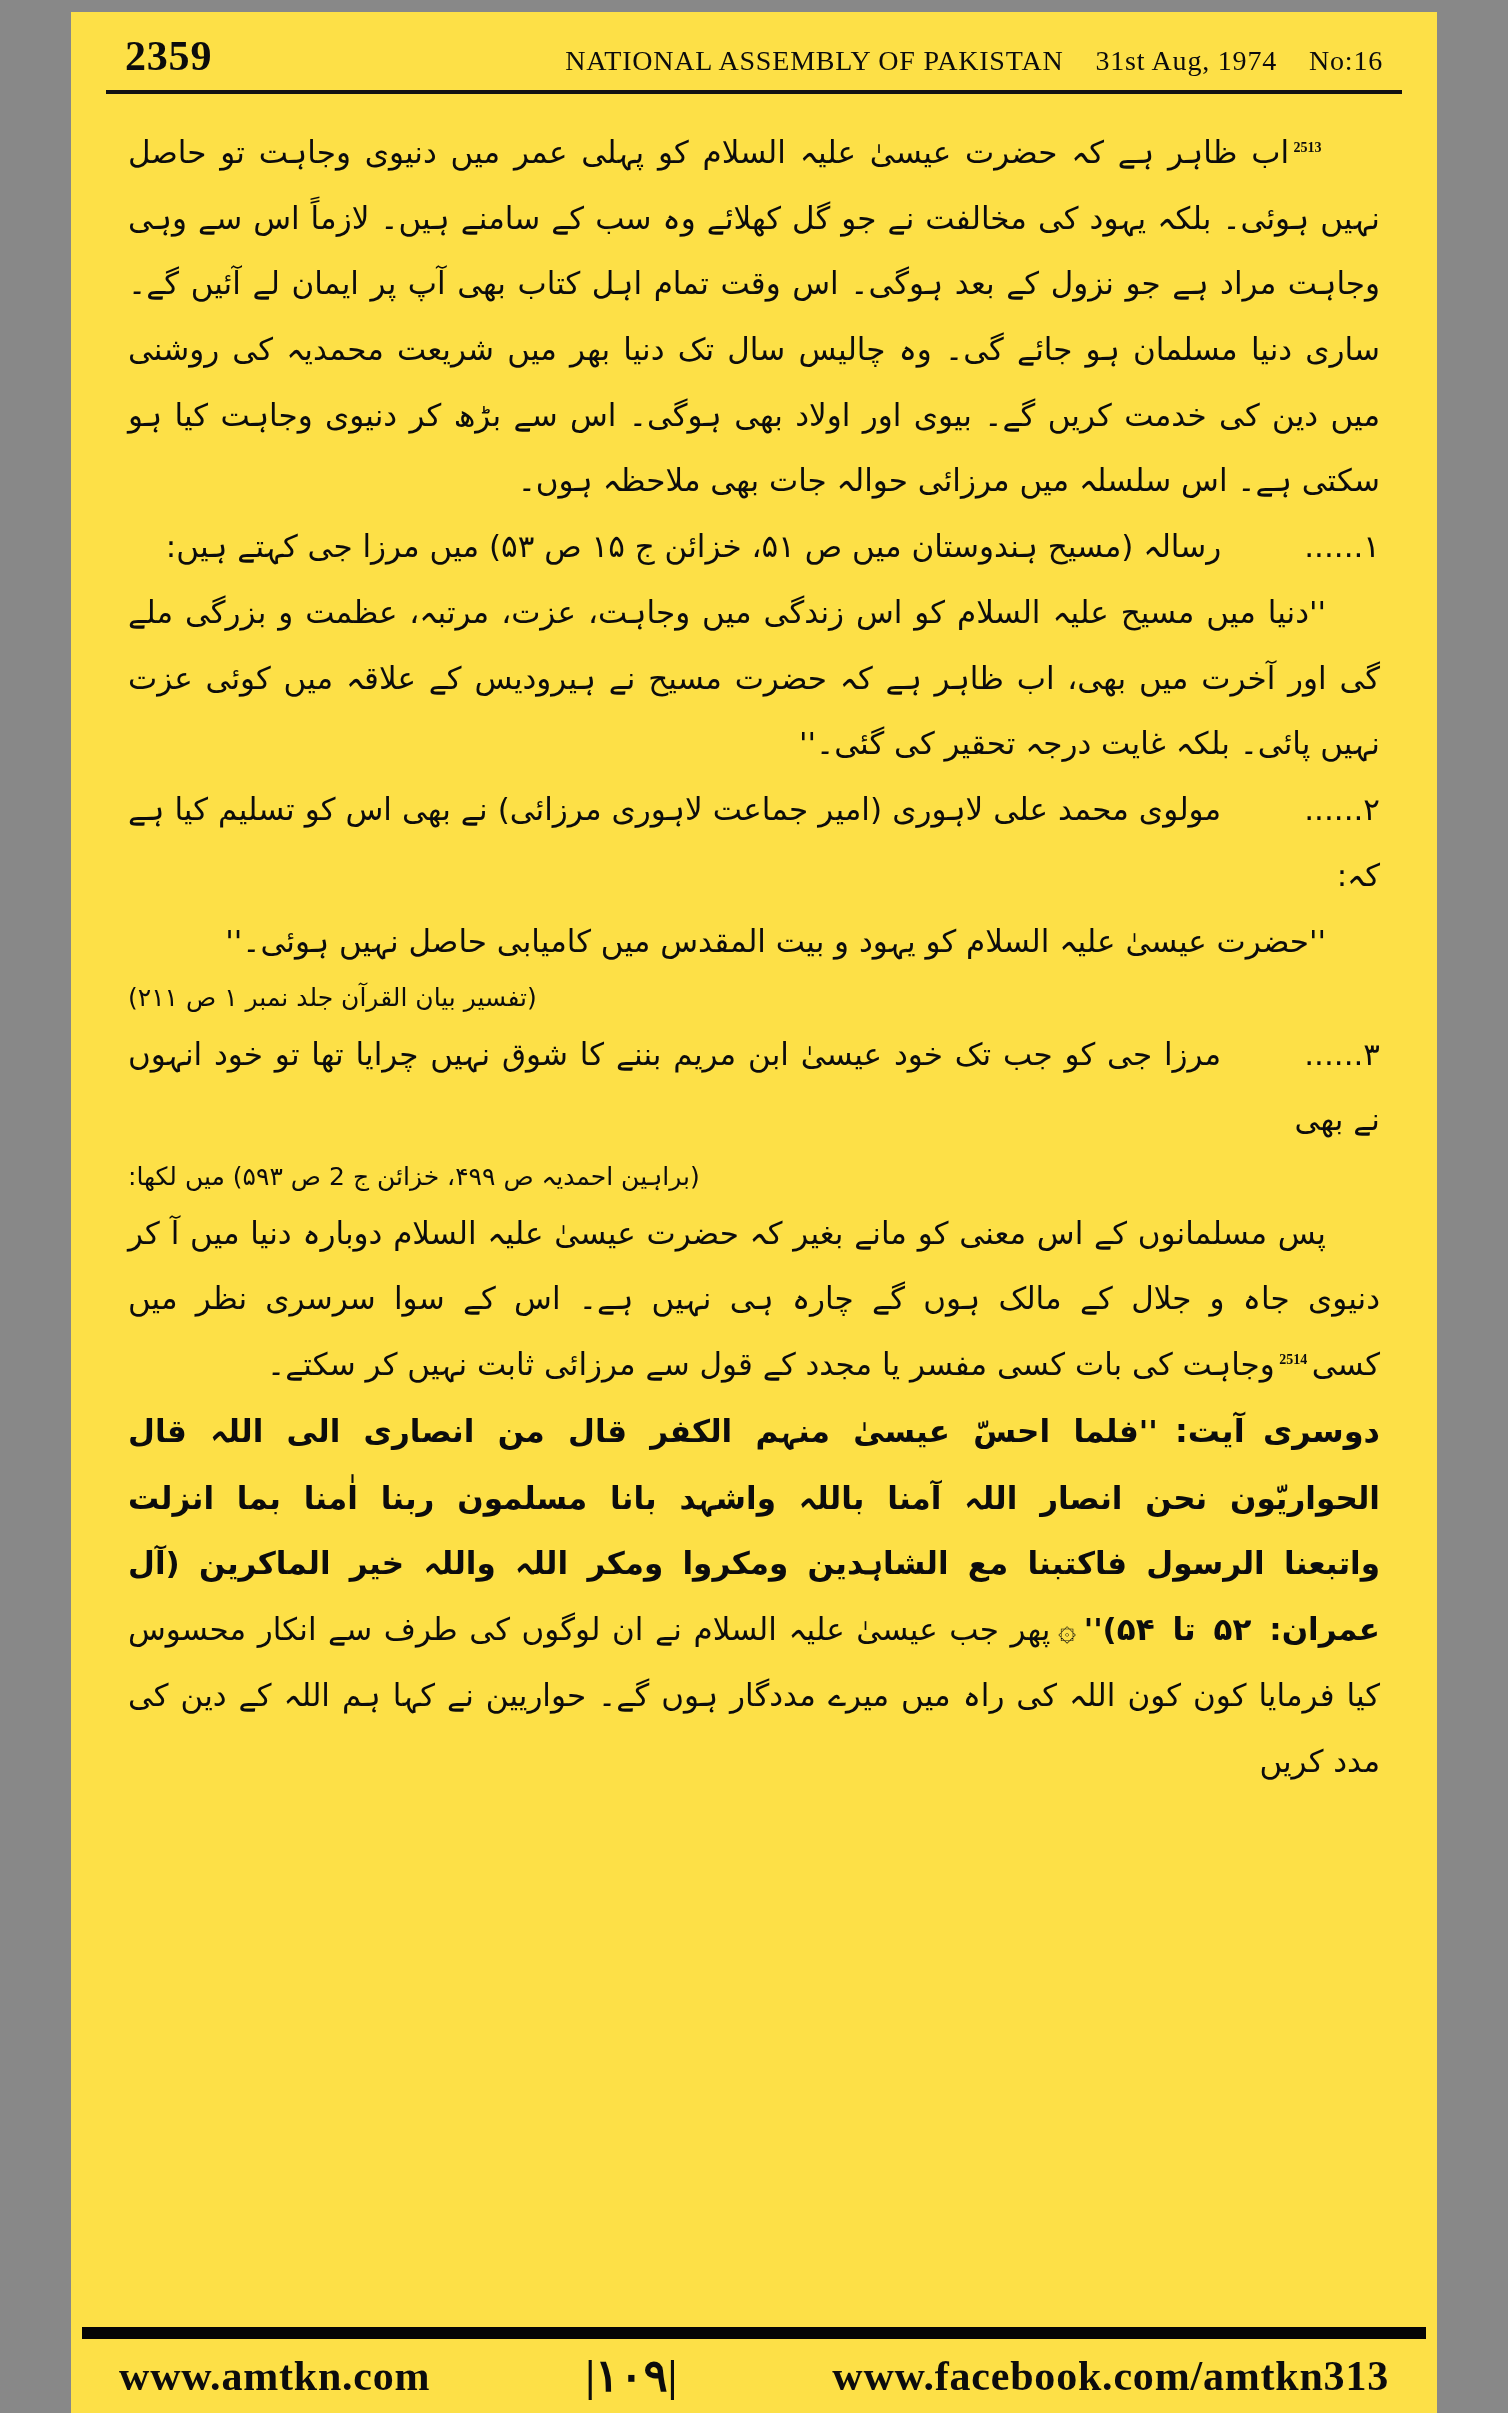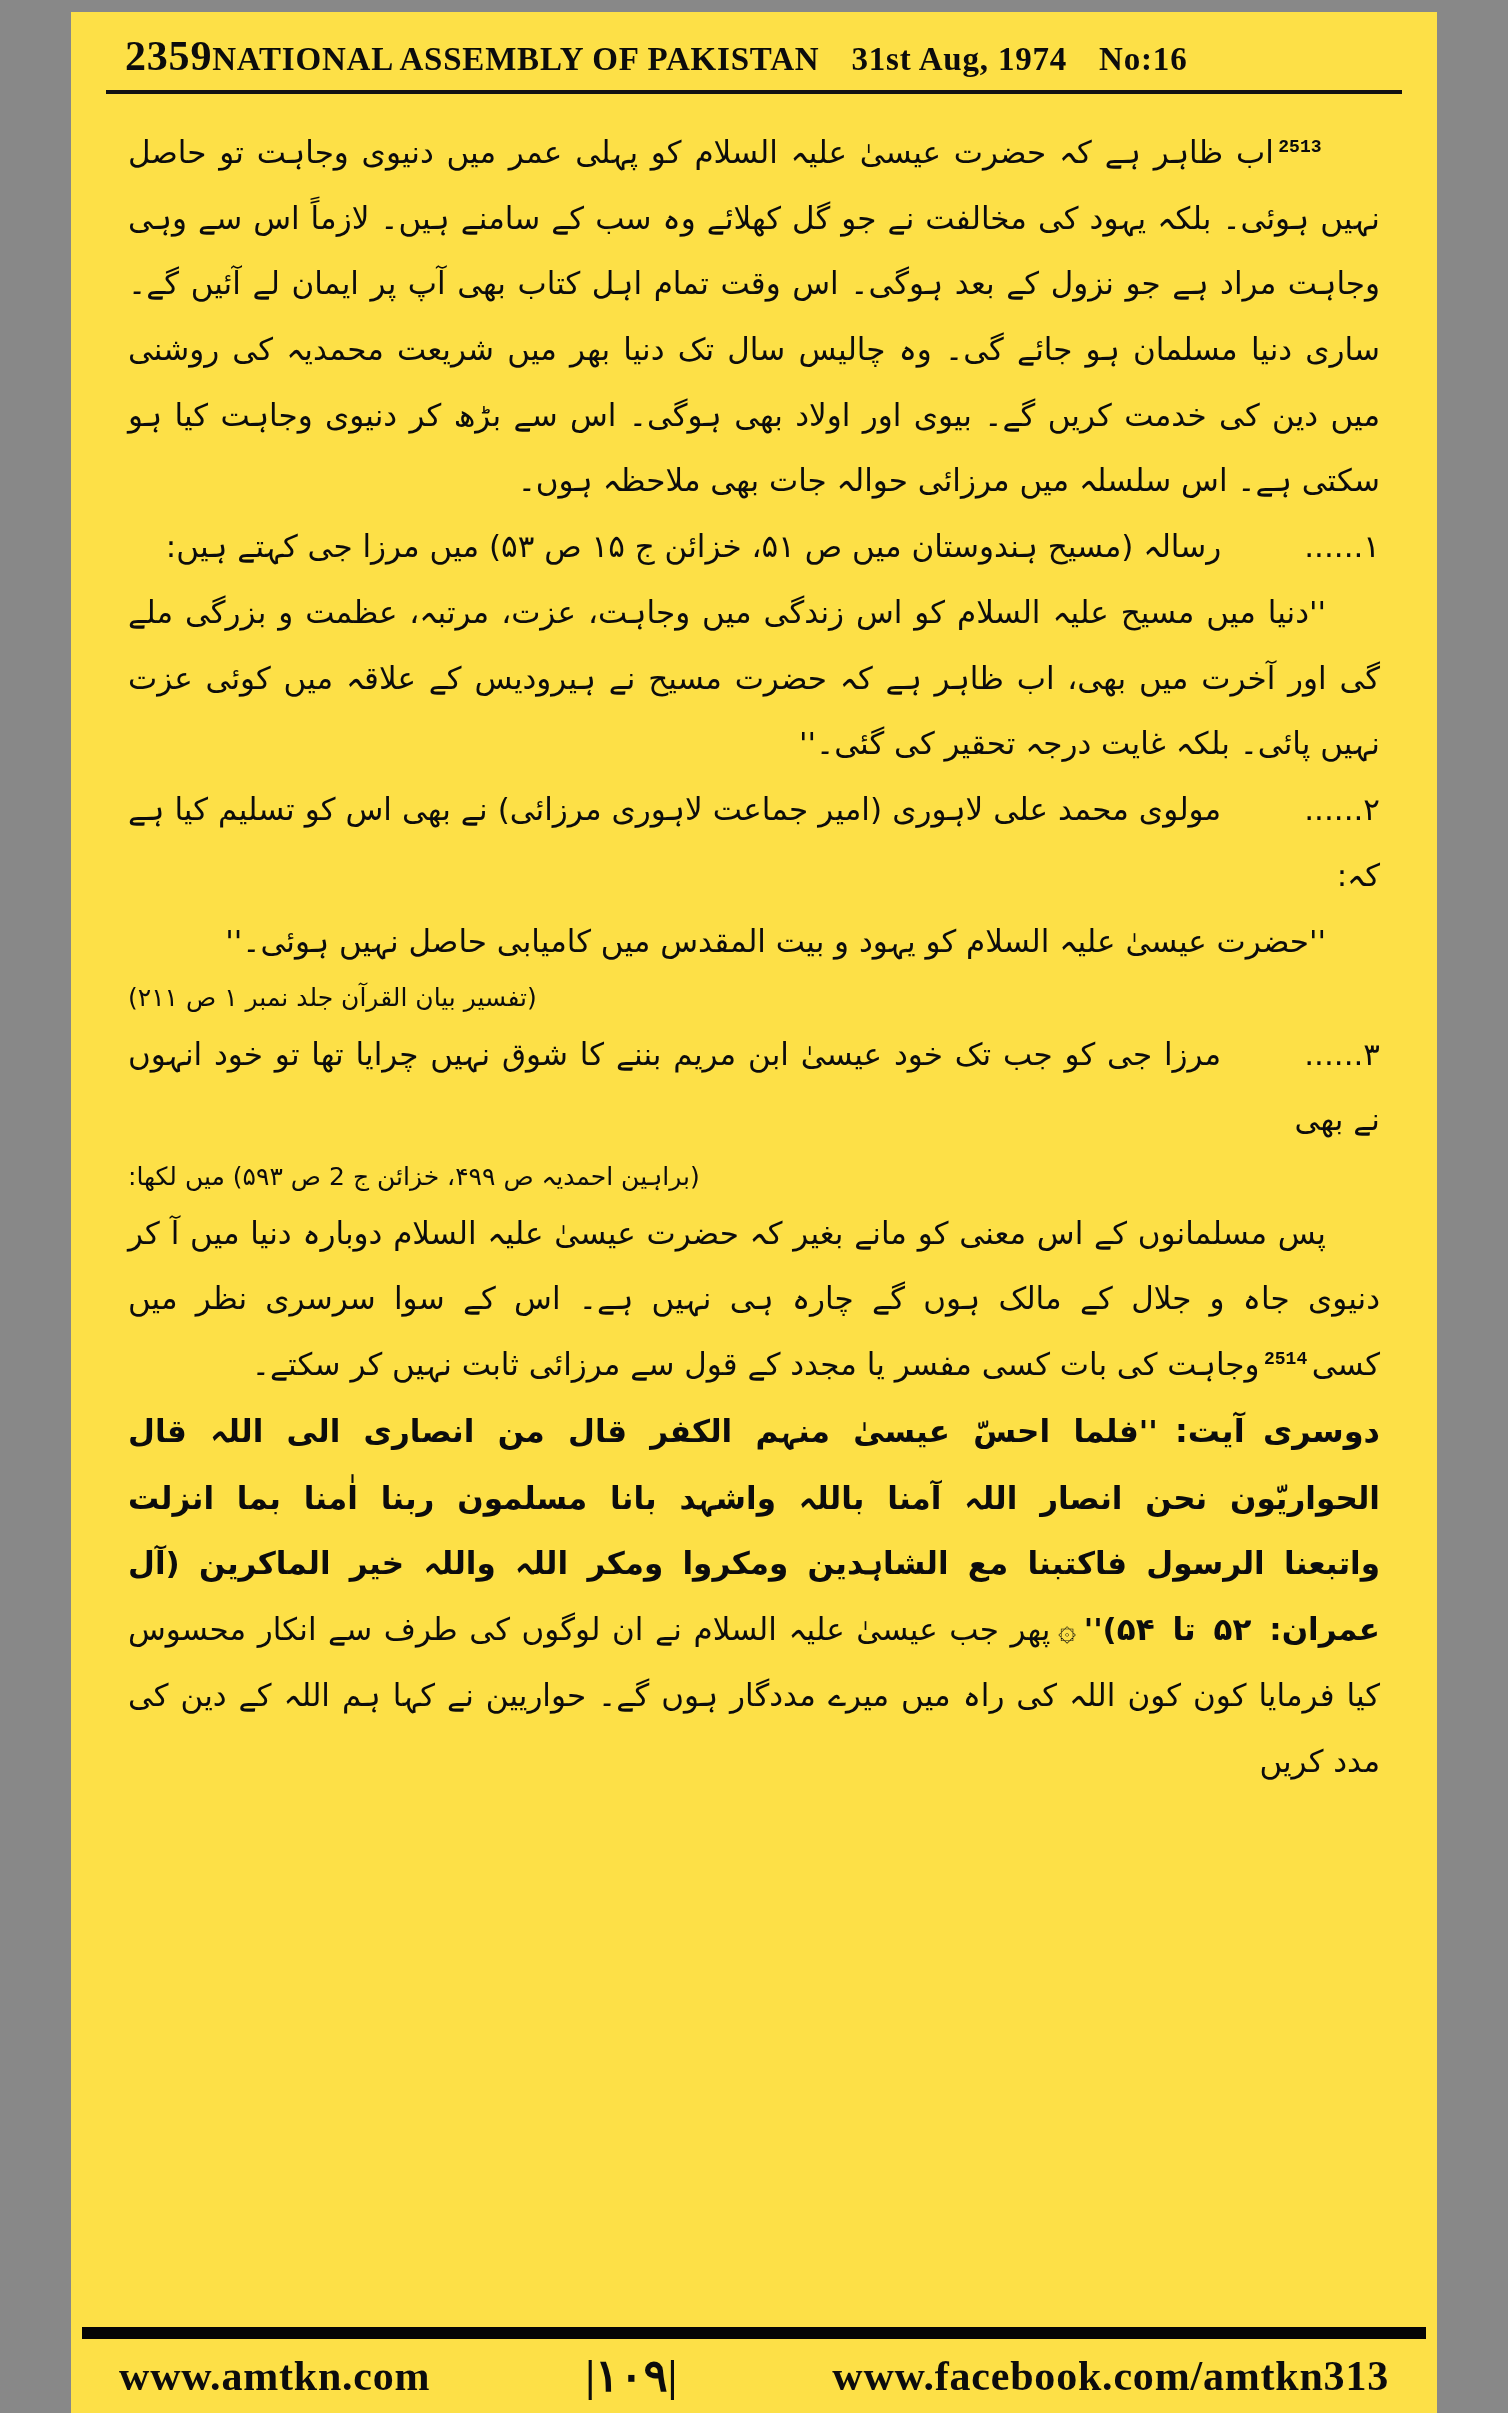--- a/index.html
+++ b/index.html
@@ -11,40 +11,40 @@
   
   .hdr{
     display:flex;align-items:baseline;
     padding:19.6px 54px 4.5px 54px;
   }
   .pgnum{
     font-family:"Liberation Serif",serif;
     font-weight:bold;font-size:42px;letter-spacing:0.8px;
   }
   .hdr-center{
-    flex:1;text-align:left;
+    flex:1;text-align:right;
     font-family:"Liberation Serif",serif;
-    font-weight:bold;font-size:33px;letter-spacing:0.8px;
+    font-weight:normal;font-size:28px;letter-spacing:0.8px;
     white-space:nowrap;
   }
   .hdr-center .sep{display:inline-block;width:32px;}
   .hdr-rule{height:3.8px;background:#121212;margin:6px 35px 0 35px;}
 
   
   .doc-body{
     direction:rtl;
     padding:26px 57px 0 57px;
     font-size:31px;line-height:2.12;
     text-align:justify;
   }
   .blk{margin:0;}
   .indented{text-indent:54px;}
   .sup{
-    font-family:Liberation Mono, monospace;
-    font-weight:bold;font-size:18px;
+    font-family:Liberation Serif, serif;
+    font-weight:bold;font-size:14px;
     vertical-align:super;line-height:0;
     padding:0 4.5px;
   }
   .item-num{
     display:inline-block;
     margin-left:83px;
     letter-spacing:1.5px;
   }
   .ref{
     font-size:25px;line-height:1.9;

